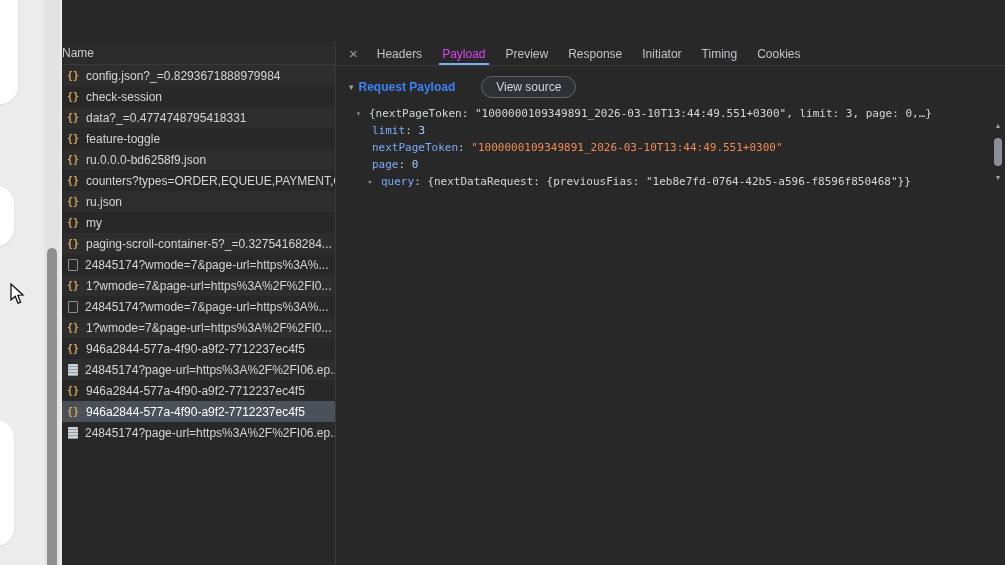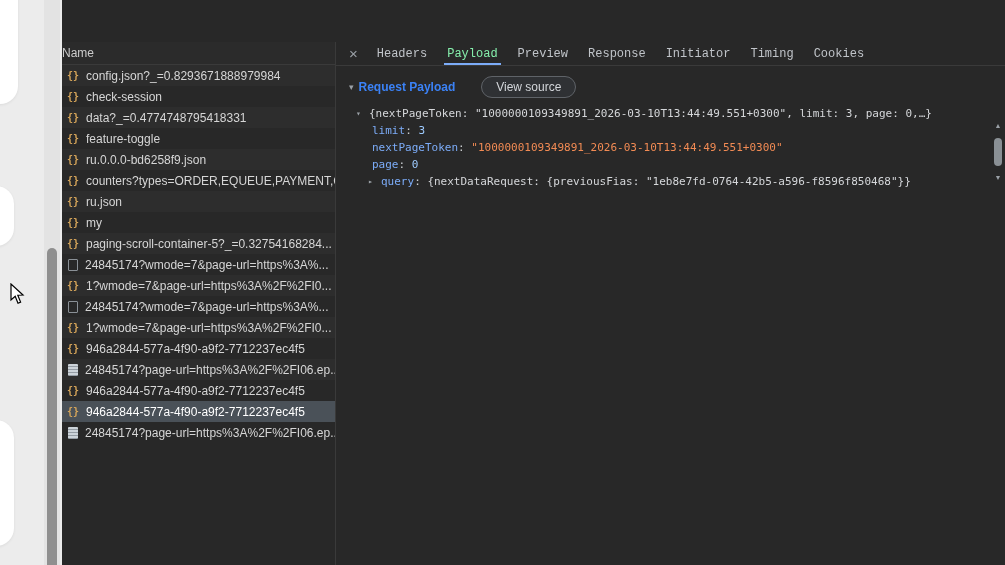--- a/index.html
+++ b/index.html
@@ -45,22 +45,22 @@
   .ic-json { color:#d7a65a; font-family:"DejaVu Sans Mono", monospace; font-size:10px; font-weight:bold; line-height:12px; }
   .ic-doc { width:10px; height:12px; border:1px solid #8a9096; border-radius:1px; background:transparent; margin-left:1px; }
   .ic-doc-filled { width:10px; height:12px; border-radius:1px; margin-left:1px;
                    background:repeating-linear-gradient(to bottom,#ccd3d9 0 2px,#949ca4 2px 3px); }
   .row-name { overflow:hidden; }
 
   
   .detail-pane { flex:1; border-left:1px solid #3a3a3a; position:relative; background:#282828; overflow:hidden; }
   .tabbar { height:24px; display:flex; align-items:stretch; border-bottom:1px solid #3a3a3a; }
   .close-btn { align-self:center; margin:0 9px 0 13px; color:#9aa0a6; font-size:15px; line-height:14px; cursor:default; }
-  .tab { padding:0 10px; display:flex; align-items:center; font-size:12px; color:#c0c4c9; position:relative;font-family:Liberation Mono, monospace; }
-  .tab.active { color:#86efac; }
+  .tab { padding:0 10px; display:flex; align-items:center; font-size:12px; color:#c0c4c9; position:relative; }
+  .tab.active { color:#d946ef; }
   .tab.active::after { content:""; position:absolute; left:7px; right:7px; bottom:0; height:2px; background:#7cacf8; }
 
   .payload-head { display:flex; align-items:center; margin:9px 0 0 13px; height:23px; }
   .head-tri { color:#9aa0a6; font-size:9px; margin-right:5px; }
   .head-title { font-size:12px; font-weight:bold; color:#3b82f6; }
   .view-source { margin-left:26px; font-size:12px; color:#d3d6da; background:#2f3134; border:1px solid #5f6368;
                  border-radius:13px; padding:3px 14px; font-family:"Liberation Sans", sans-serif;text-align:center; }
 
   .json { margin-top:7px; font-family:"DejaVu Sans Mono", monospace; font-size:11px; color:#d5d7da; }
   .jline { height:17px; display:flex; align-items:center; white-space:pre; }

